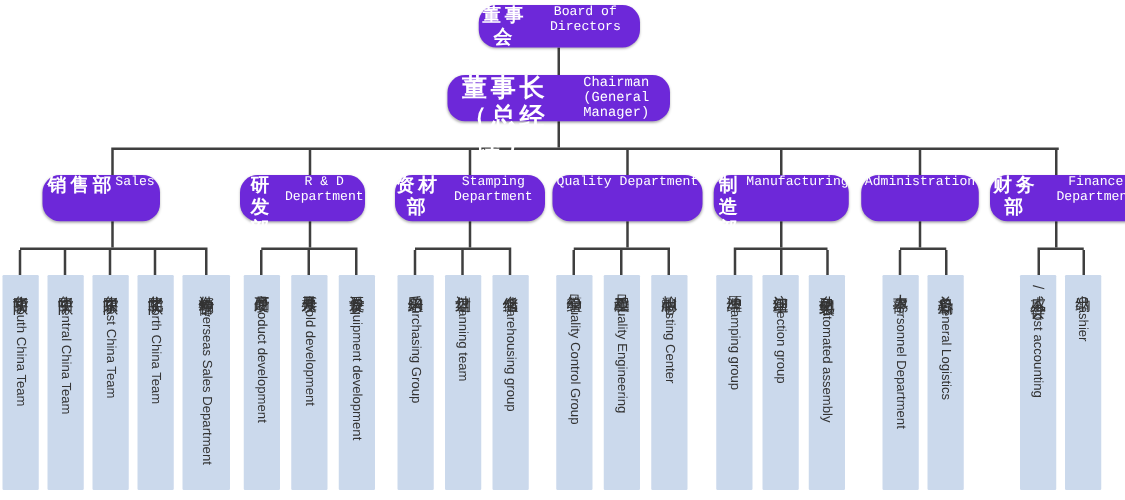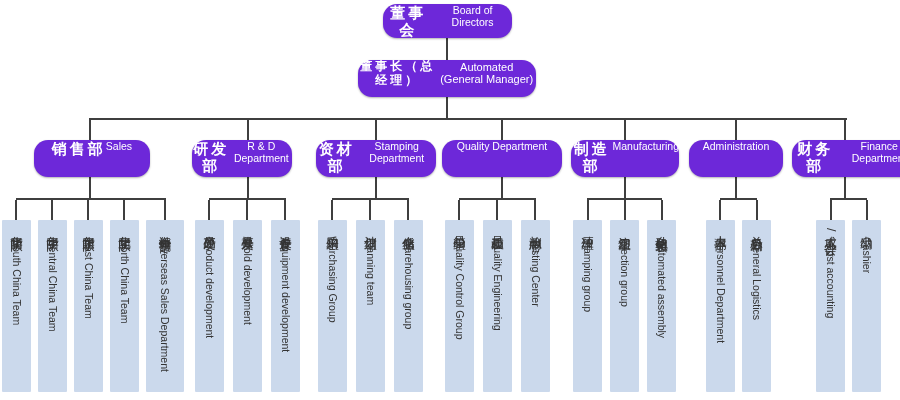--- a/index.html
+++ b/index.html
@@ -7,22 +7,22 @@
     position:relative; width:900px; height:400px; background:#ffffff;
     font-family:"Liberation Sans", sans-serif; overflow:hidden;
   }
   .ln { position:absolute; background:#3f3f3f; }
   .node {
     position:absolute; background:#6d28d9; color:#fff; text-align:center;
     border-radius:14px; box-shadow:0 1px 2px rgba(0,0,0,.3);
     display:flex; flex-direction:row; justify-content:center; box-sizing:border-box;
   }
   .node .zh { font-weight:bold; font-size:15px; letter-spacing:3px; line-height:1.15; }
-  .node .en { font-size:10.5px; line-height:1.1; margin-top:1px; }
-  .node.exec .zh { font-size:12px; }
+  .node .en { font-size:10.5px; line-height:1.1; margin-top:1px;font-family:Liberation Mono, monospace; }
+  .node.exec .zh { font-size:20px; }
   .node.exec .en { font-size:11px; }
   .team {
     position:absolute; top:220px; height:172px; width:29px; background:#cbd9ec;
     display:flex; justify-content:center; align-items:flex-start;
     padding-top:6px; box-sizing:border-box; overflow:hidden; border-radius:1px;
   }
   .vt {
     writing-mode:vertical-rl; text-orientation:mixed; color:#333333;
     height:164px; white-space:nowrap; line-height:14px;
   }
@@ -86,24 +86,24 @@
   <div class="ln" style="left:830px;top:200px;width:2px;height:20px"></div>
   <div class="ln" style="left:866px;top:200px;width:2px;height:20px"></div>
 
   <div class="node" style="left:383px;top:4px;width:129px;height:34px">
     <div class="zh">董事会</div>
     <div class="en">Board of Directors</div>
   </div>
 
   <div class="node exec" style="left:358px;top:60px;width:178px;height:37px">
     <div class="zh">董事长（总经理）</div>
-    <div class="en">Automated (General Manager)</div>
+    <div class="en">Chairman (General Manager)</div>
   </div>
 
-  <div class="node" style="left:34px;top:140px;width:116px;height:37px">
+  <div class="node" style="left:34px;top:140px;width:94px;height:37px">
     <div class="zh">销售部</div>
     <div class="en">Sales</div>
   </div>
   <div class="node" style="left:192px;top:140px;width:100px;height:37px">
     <div class="zh">研发部</div>
     <div class="en">R &amp; D Department</div>
   </div>
   <div class="node" style="left:316px;top:140px;width:120px;height:37px">
     <div class="zh">资材部</div>
     <div class="en">Stamping Department</div>

